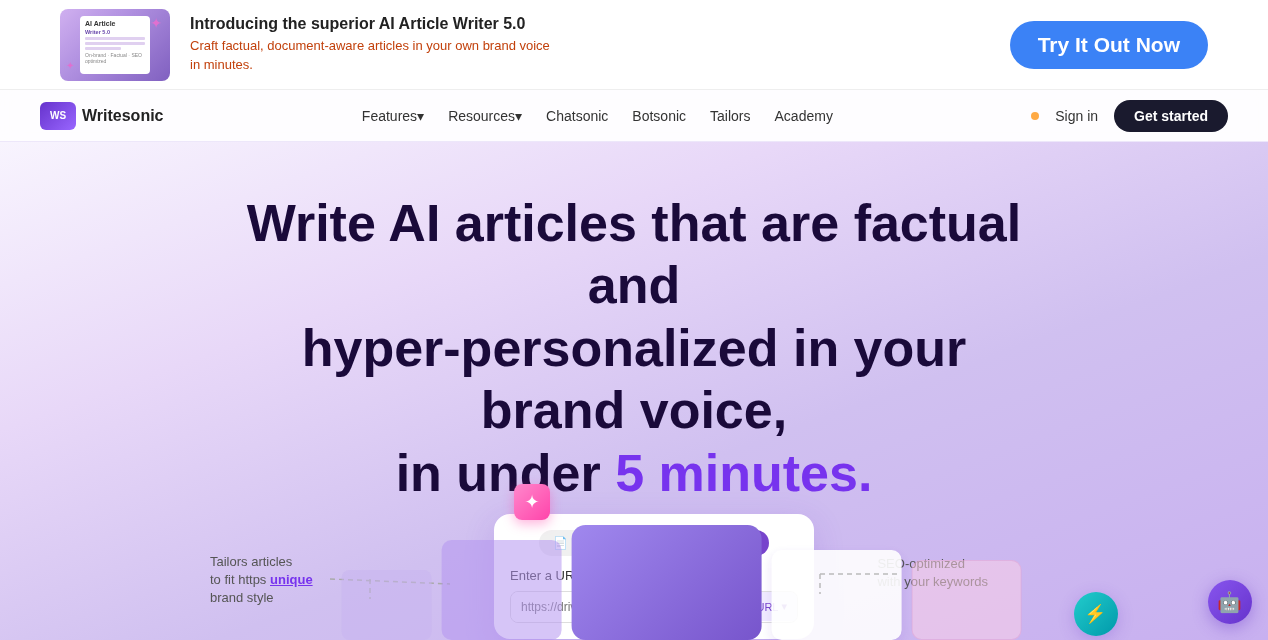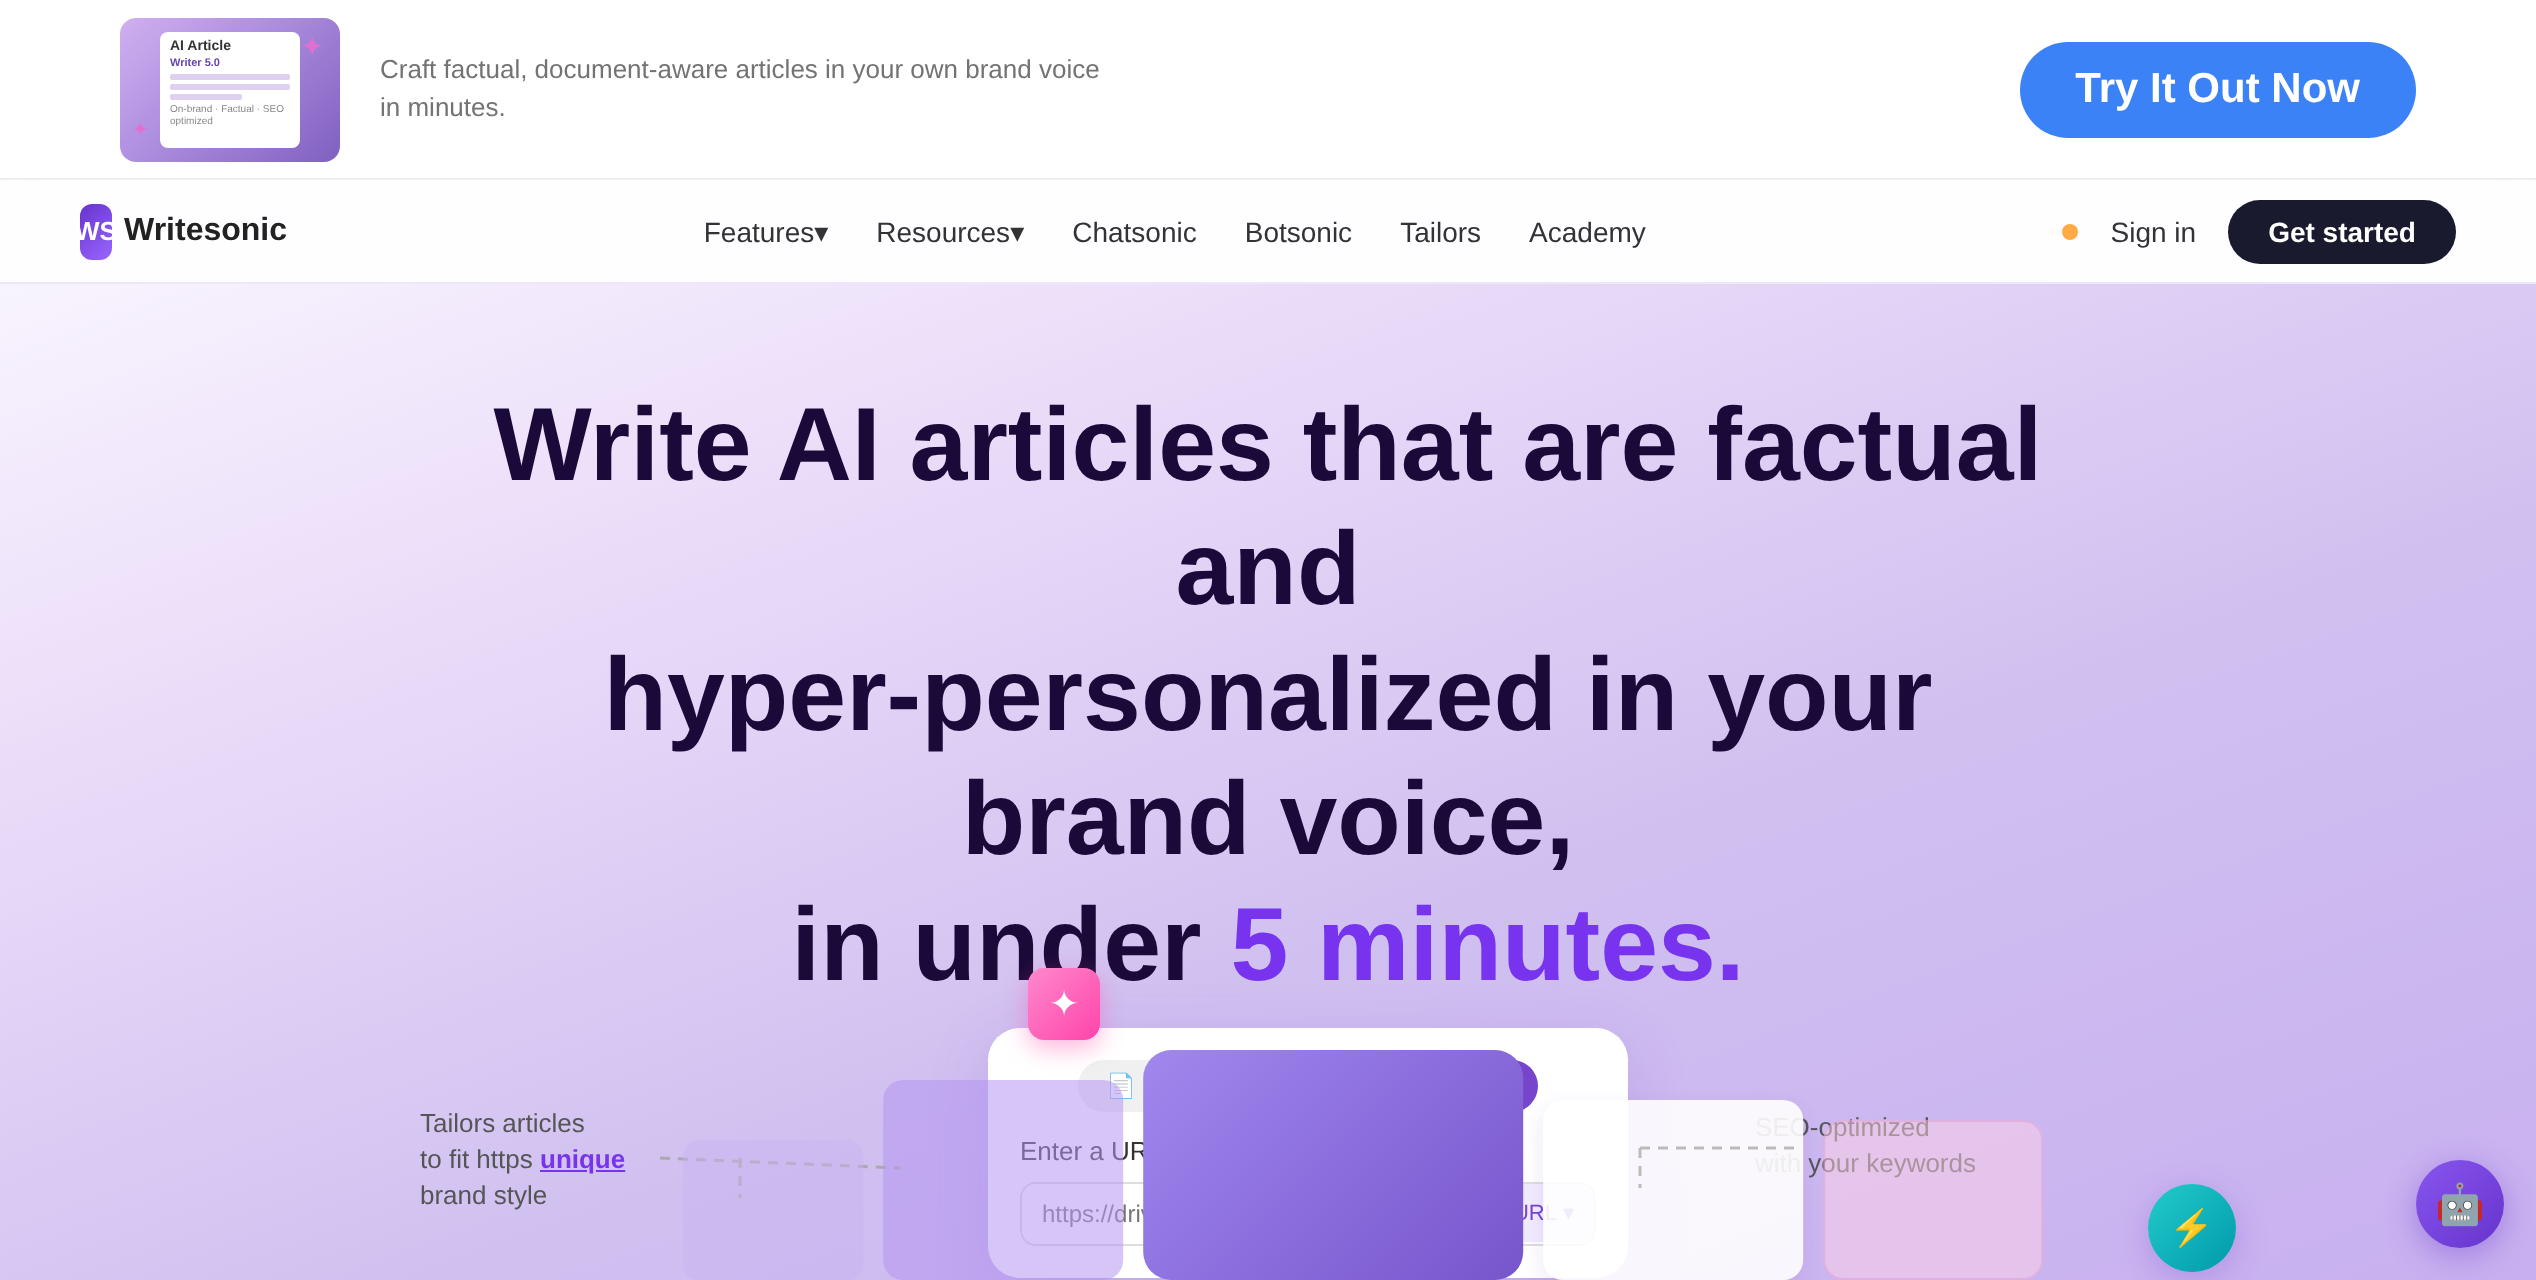--- a/index.html
+++ b/index.html
@@ -58,21 +58,21 @@
       font-size: 10px;
     }
     .banner-text h3 {
       font-size: 16px;
       font-weight: 600;
       color: #222;
       margin-bottom: 4px;
     }
     .banner-text p {
       font-size: 13px;
-      color: #737373;
+      color: #c2410c;
       max-width: 360px;
       line-height: 1.4;
     }
     .try-btn {
       background: #3b82f6;
       color: white;
       border: none;
       border-radius: 24px;
       padding: 12px 28px;
       font-size: 21px;
@@ -96,29 +96,29 @@
     }
     .nav-logo {
       display: flex;
       align-items: center;
       gap: 6px;
       font-weight: 700;
       font-size: 16px;
       color: #222;
     }
     .logo-ws {
-      width: 16px;
+      width: 36px;
       height: 28px;
       background: linear-gradient(135deg, #6633cc, #9966ff);
       border-radius: 6px;
       display: flex;
       align-items: center;
       justify-content: center;
       color: white;
-      font-size: 13px;
+      font-size: 10px;
       font-weight: 700;
     }
     .nav-links {
       display: flex;
       align-items: center;
       gap: 24px;
       list-style: none;
     }
     .nav-links li a {
       text-decoration: none;
@@ -341,20 +341,21 @@
         <div class="ai-sub">Writer 5.0</div>
         <div class="ai-line"></div>
         <div class="ai-line"></div>
         <div class="ai-line" style="width:60%"></div>
         <div style="font-size:5px;color:#888;margin-top:2px;">On-brand · Factual · SEO optimized</div>
       </div>
       <span class="banner-star">✦</span>
       <span class="banner-star2">✦</span>
     </div>
     <div class="banner-text">
+      <h3>Introducing the superior AI Article Writer 5.0</h3>
       <p>Craft factual, document-aware articles in your own brand voice in minutes.</p>
     </div>
   </div>
   <button class="try-btn">Try It Out Now</button>
 </div>
 
 <nav class="navbar">
   <div class="nav-logo">
     <div class="logo-ws">WS</div>
     <span>Writesonic</span>

